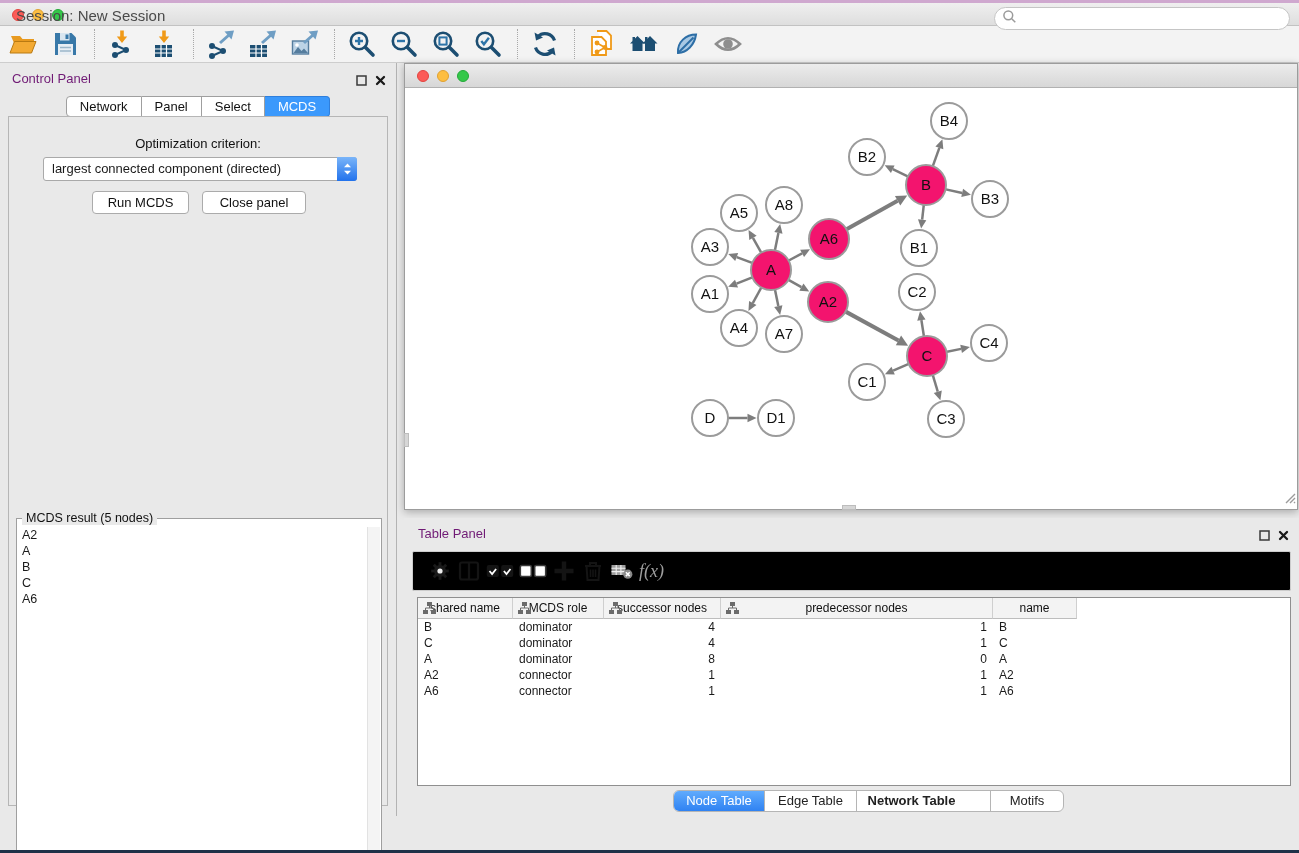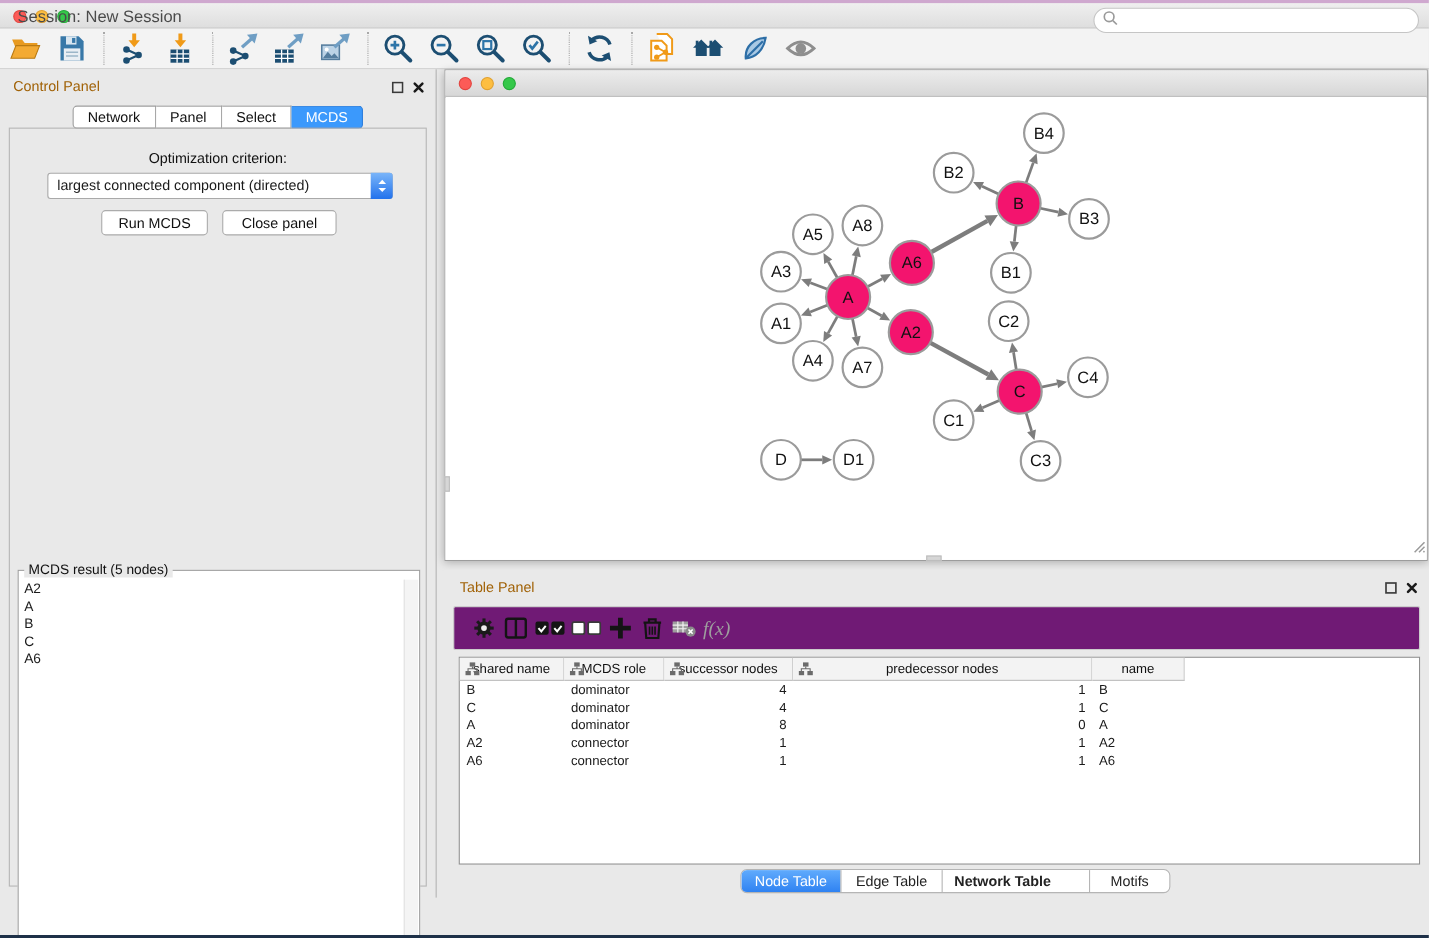--- a/index.html
+++ b/index.html
@@ -20,21 +20,21 @@
   
   #toolbar { position:absolute; left:0; top:26px; width:100%; height:37px; background:#f3f3f3;
     border-bottom:1px solid #cdcdcd; display:flex; align-items:center; padding-left:8px; }
   .tbtn { width:30px; height:30px; margin-right:12px; display:inline-flex; align-items:center; justify-content:center; cursor:default; }
   .tsep { width:1px; height:30px; border-left:1px dotted #a8a8a8; margin:0 12px 0 2px; }
   #search-box { position:absolute; right:9px; top:7px; width:296px; height:23px; background:#fff;
     border:1px solid #c5c5c5; border-radius:12px; display:flex; align-items:center; padding-left:7px; }
   #search-box input { border:none; outline:none; flex:1; height:18px; font-size:13px; background:transparent; margin-left:4px; }
 
   
-  .panel-title { font-size:13px; color:#a16207; }
+  .panel-title { font-size:13px; color:#701a75; }
   .panel-icons { display:flex; gap:8px; align-items:center; }
 
   #control-panel { position:absolute; left:0; top:63px; width:397px; height:753px; background:#e9e9e9; border-right:1px solid #b3b3b3; }
   #cp-title { position:absolute; left:12px; top:8px; }
   #cp-icons { position:absolute; right:10px; top:9px; }
 
   .tabrow { position:absolute; top:33px; left:0; right:0; display:flex; justify-content:center; }
   .cp-tab { height:21px; line-height:19px; padding:0 13px; font-size:13px; background:#fff;
     border:1px solid #9f9f9f; border-left:none; cursor:default; color:#111; }
   .cp-tab:first-child { border-left:1px solid #9f9f9f; border-radius:4px 0 0 4px; }
@@ -66,21 +66,21 @@
   #nw-titlebar .title { position:absolute; left:0; right:0; top:4px; text-align:center; font-size:13px; color:#333; }
   #nw-content { position:absolute; left:0; top:25px; right:0; bottom:0; background:#fff; }
   #graph-svg { position:absolute; left:0; top:0; }
   #nw-grip { position:absolute; right:1px; bottom:1px; }
   .scroll-stub { position:absolute; background:#d6d6d6; border:1px solid #bdbdbd; }
 
   
   #table-panel { position:absolute; left:404px; top:518px; width:895px; height:298px; background:#e9e9e9; }
   #tp-title { position:absolute; left:14px; top:8px; }
   #tp-icons { position:absolute; right:10px; top:9px; }
-  #tp-toolbar { position:absolute; left:8px; top:33px; right:8px; height:40px; background:#701a75;
+  #tp-toolbar { position:absolute; left:8px; top:33px; right:8px; height:40px; background:#000000;
     border:1px solid #cccccc; border-radius:2px; display:flex; align-items:center; gap:5px; padding-left:15px; }
   .tp-icon { display:inline-flex; align-items:center; justify-content:center; cursor:default; }
   #fx-label { font-size:18px; font-style:italic; font-family:"Liberation Serif", serif; color:#9e9e9e; }
 
   #node-table { position:absolute; left:13px; top:79px; width:874px; height:189px; background:#fff; border:1px solid #8f8f8f; }
   #nt-header { display:flex; height:21px; }
   .nt-hcell { background:#f3f3f3; border-right:1px solid #cfcfcf; border-bottom:1px solid #bdbdbd;
     font-size:12px; color:#111; display:flex; align-items:center; justify-content:center; position:relative; }
   .nt-hcell .hicon { position:absolute; left:5px; top:4px; }
   .nt-row { display:flex; height:16px; }

